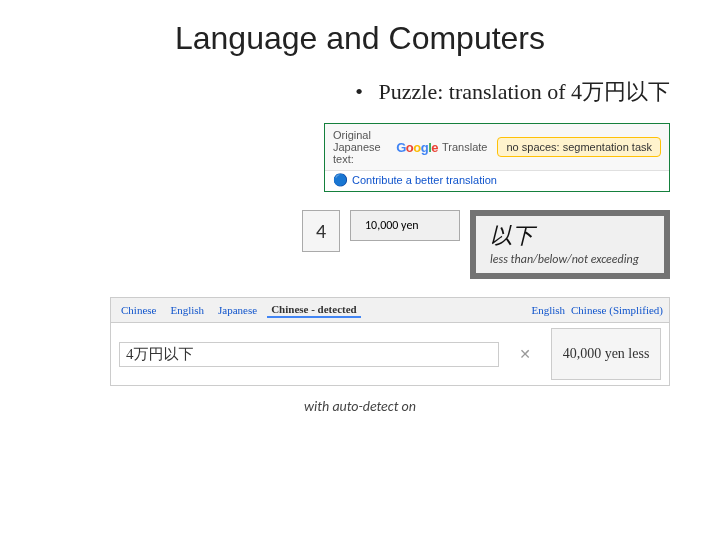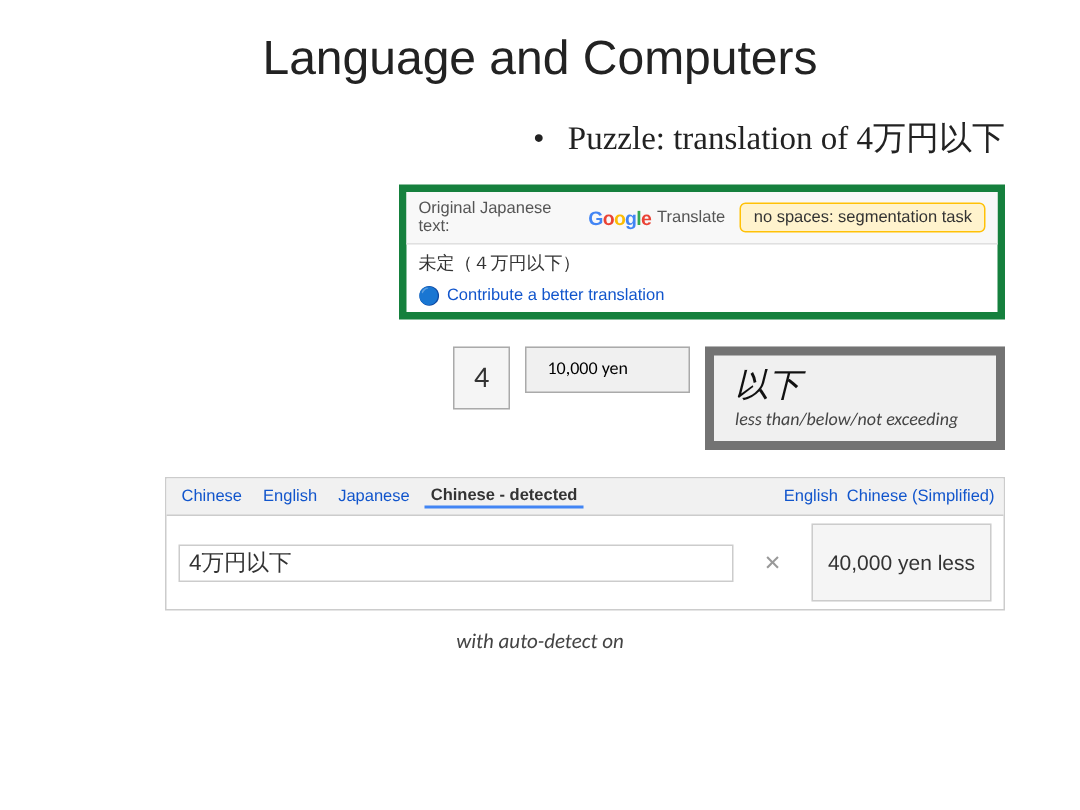--- a/index.html
+++ b/index.html
@@ -40,23 +40,23 @@
       font-family: Liberation Serif, serif;
     }
 
     .bullet-item::before {
       content: '•';
       margin-right: 10px;
     }
 
     
     .gt-screenshot {
-      border: 5px solid #15803d;
+      border: 1px solid #15803d;
       background: #fff;
-      width: 404px;
+      width: 346px;
       margin-left: 30px;
       margin-bottom: 18px;
       font-family: Arial, sans-serif;
       font-size: 12px;
       position: relative;
     }
 
     .gt-top-bar {
       display: flex;
       align-items: center;
@@ -181,21 +181,21 @@
       color: #444;
       line-height: 1.4;
     }
 
     
     .gt-bottom-screenshot {
       border: 1px solid #ccc;
       background: #fff;
       width: 560px;
       margin-left: 30px;
-      font-family: Liberation Sans, sans-serif;
+      font-family: Liberation Serif, serif;
       font-size: 11px;
       margin-bottom: 8px;
     }
 
     .gt-bottom-tabs {
       display: flex;
       align-items: center;
       padding: 4px 6px;
       background: #f1f1f1;
       border-bottom: 1px solid #ccc;
@@ -274,21 +274,20 @@
 
   <div class="gt-screenshot">
     <div class="gt-top-bar">
       <span>Original Japanese text:</span>
       <span class="gt-google-logo">
         <span>G</span><span>o</span><span>o</span><span>g</span><span>l</span><span>e</span>
       </span>
       <span>Translate</span>
       <div class="no-spaces-balloon">no spaces: segmentation task</div>
     </div>
-    <div class="gt-japanese-text">未定（４万円以下）</div>
     <div class="gt-contribute-row">
       <span class="gt-contribute-icon">🔵</span>
       <a class="gt-contribute-link">Contribute a better translation</a>
     </div>
   </div>
 
   <div class="segmentation-row">
     <div class="seg-number">4</div>
     <div class="seg-box">
       <div class="seg-box-reading">10,000 yen</div>

